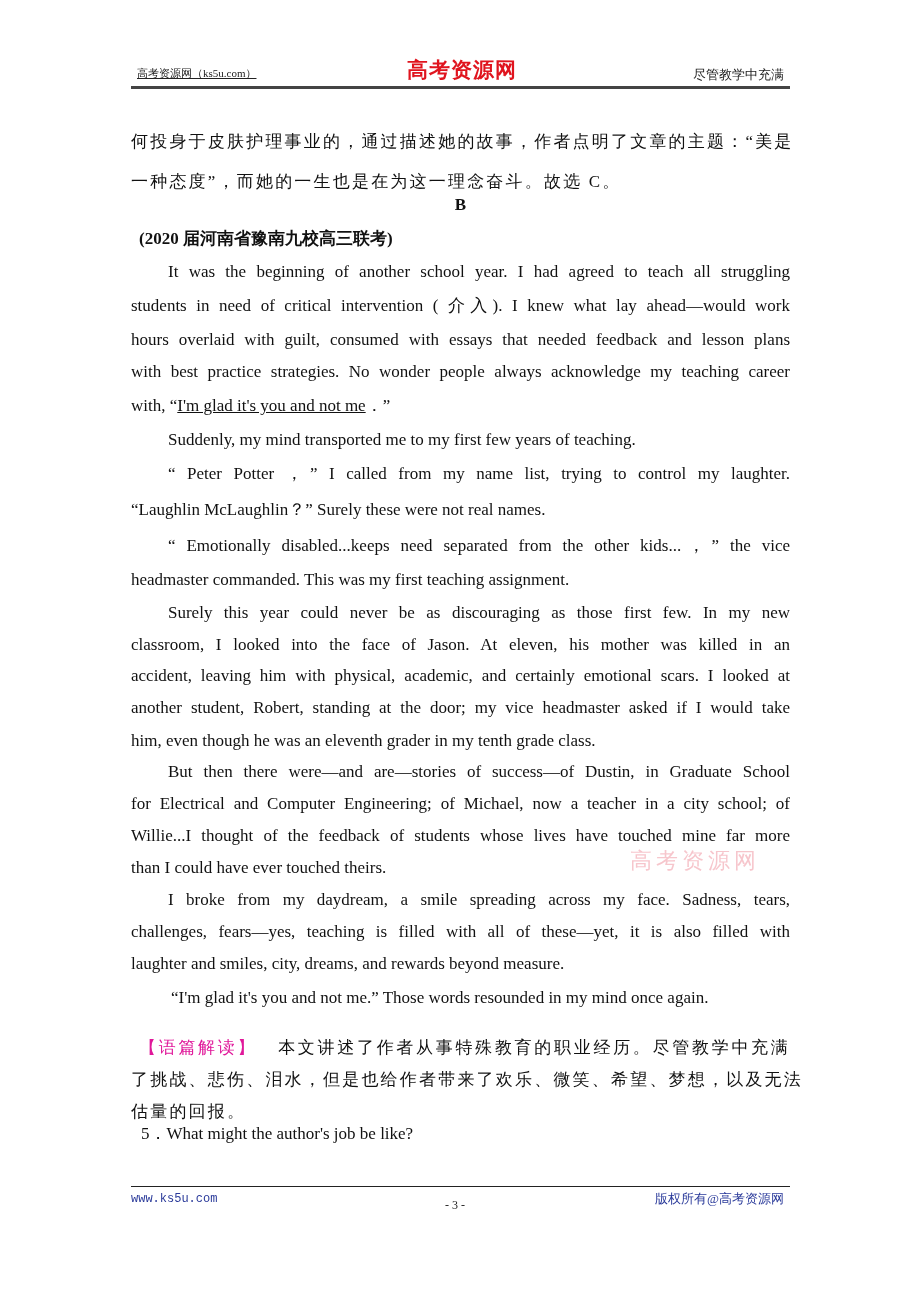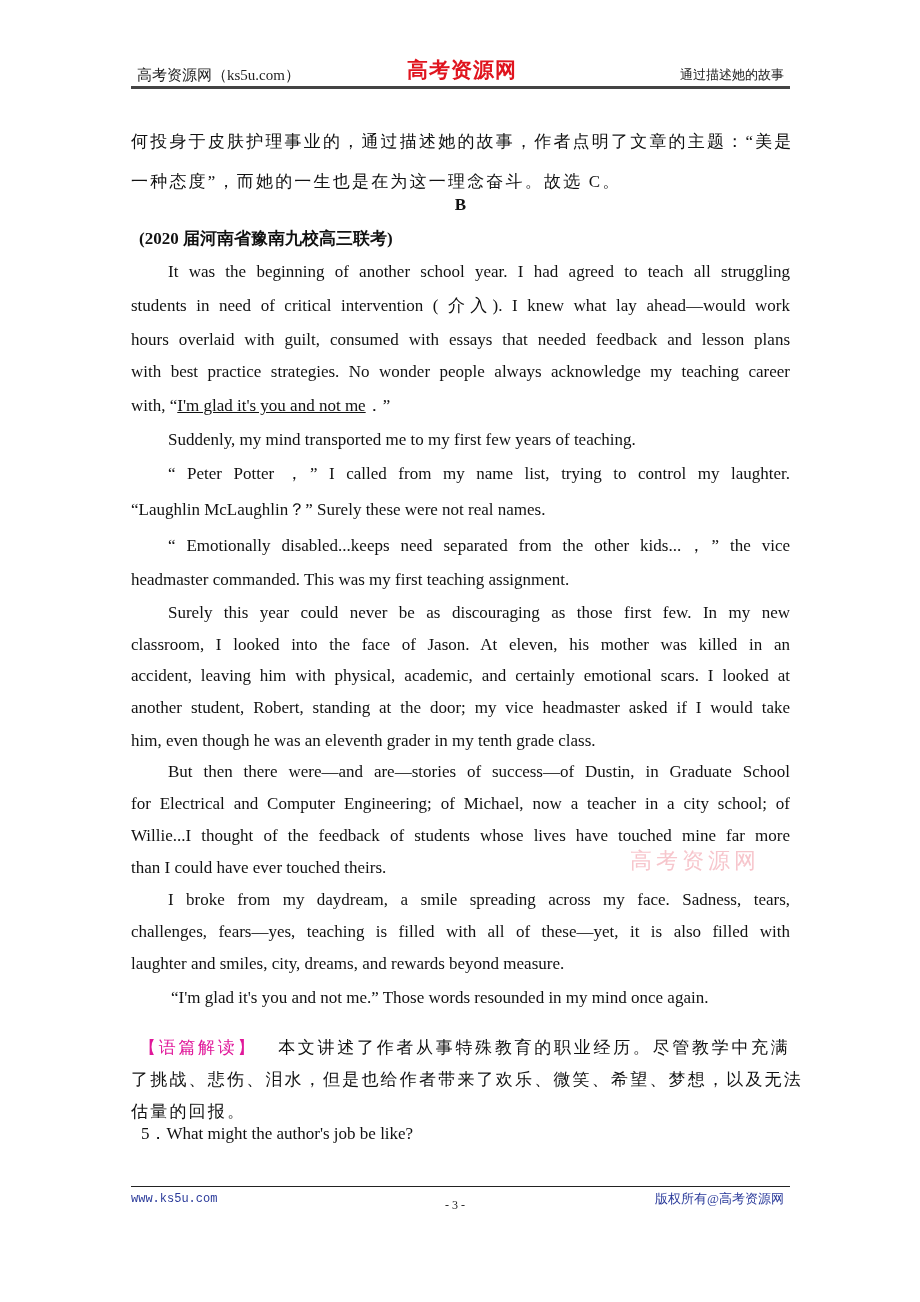--- a/index.html
+++ b/index.html
@@ -1,19 +1,19 @@
 <!DOCTYPE html>
 <html><head>
 <meta charset="utf-8">
 <style>
   html, body { margin:0; padding:0; background:#ffffff; }
   body { width:920px; height:1302px; position:relative; overflow:hidden;
          font-family:"Liberation Serif","DejaVu Serif",serif; color:#111; }
   .header { position:absolute; left:131px; top:56px; width:659px; height:30px; }
-  .header-left { position:absolute; left:6px; top:10px; font-size:15px; color:#222; }
+  .header-left { position:absolute; left:6px; top:10px; font-size:11px; color:#222;text-decoration:underline; }
   .header-logo { position:absolute; left:276px; top:0px; font-size:21px; color:#e0141e; font-weight:bold; letter-spacing:1px; }
   .header-right { position:absolute; right:6px; top:10px; font-size:13px; color:#222; }
   .header-rule { position:absolute; left:131px; top:86px; width:659px; height:3px; background:#444; }
   .body { position:absolute; left:131px; top:108px; width:659px; font-size:17px; }
   .line { position:absolute; left:0; width:659px; white-space:nowrap; line-height:24px; }
   .justify { text-align:justify; text-align-last:justify; }
   .center { text-align:center; }
   .bold { font-weight:bold; }
   .ul { text-decoration:underline; }
   .magenta { color:#e0189a; }
@@ -23,21 +23,21 @@
   .footer-left { position:absolute; left:131px; top:1192px; font-size:12px; color:#2a3a9a; font-family:"Liberation Mono",monospace; }
   .footer-center { position:absolute; left:445px; top:1198px; font-size:12px; color:#222; }
   .footer-right { position:absolute; right:136px; top:1190px; font-size:13px; color:#2a3a9a; }
 </style>
 </head>
 <body>
 
 <div class="header">
   <span class="header-left">高考资源网（ks5u.com）</span>
   <span class="header-logo">高考资源网</span>
-  <span class="header-right">通过描述她的故事</span>
+  <span class="header-right">尽管教学中充满</span>
 </div>
 <div class="header-rule"></div>
 
 <div class="body">
   <div class="line justify cjk" style="top:6px">何投身于皮肤护理事业的，通过描述她的故事，作者点明了文章的主题：“美是</div>
   <div class="line cjk" style="top:46px">一种态度”，而她的一生也是在为这一理念奋斗。故选 C。</div>
 
   <div class="line center bold" style="top:85px">B</div>
   <div class="line bold" style="top:119px; left:8px">(2020 届河南省豫南九校高三联考)</div>
 

